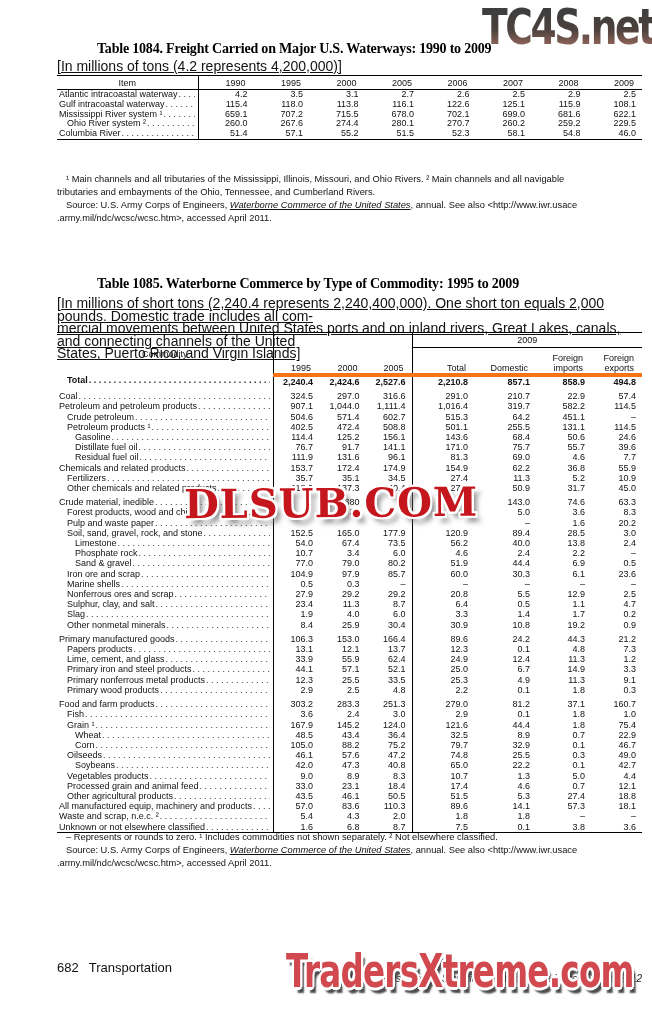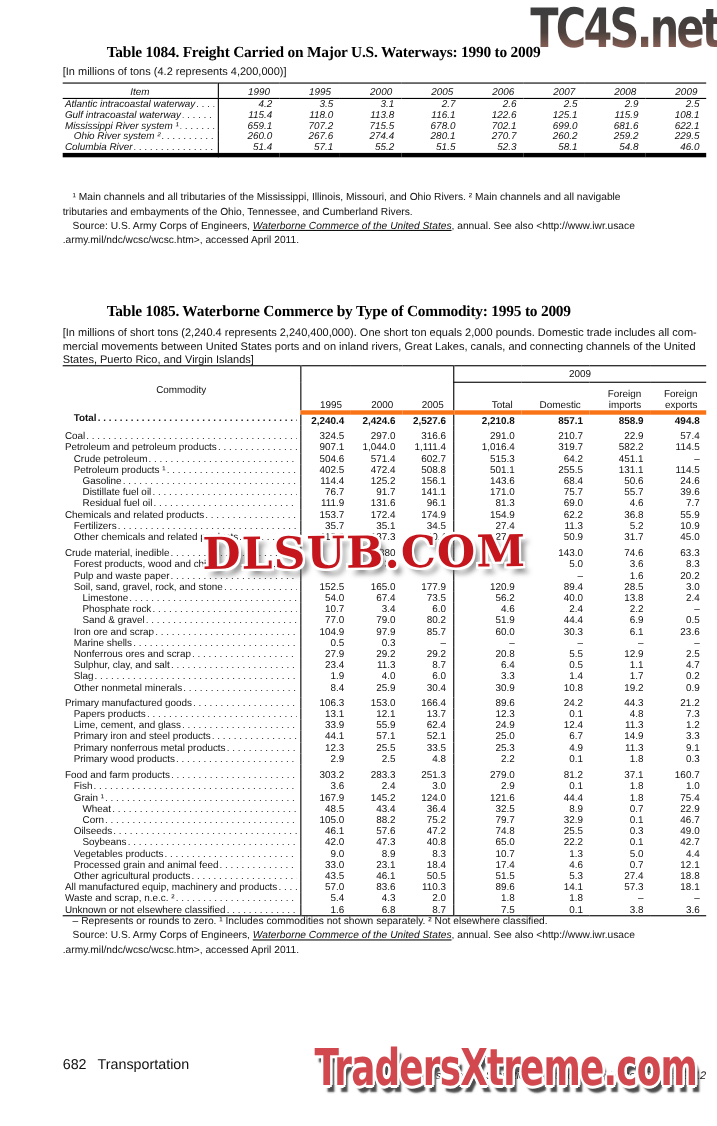--- a/index.html
+++ b/index.html
@@ -2,28 +2,28 @@
 <html><head>
 <meta charset="utf-8">
 <style>
   html,body{margin:0;padding:0;background:#fff;}
   .page{position:relative;width:652px;height:1024px;background:#fff;overflow:hidden;
         font-family:"Liberation Sans",sans-serif;color:#111;}
   .abs{position:absolute;}
 
   .tbl-title{font-family:"Liberation Serif",serif;font-weight:bold;font-size:14px;
              letter-spacing:-0.2px;color:#000;white-space:nowrap;margin-left:40px;}
-  .unit-note{font-size:10px;line-height:12.6px;color:#111;}
+  .unit-note{font-size:14px;line-height:12.6px;color:#111;text-decoration:underline;}
 
   table{border-collapse:collapse;table-layout:fixed;width:585px;}
   th,td{padding:0;font-size:9px;color:#111;}
   thead th{font-weight:normal;vertical-align:bottom;}
 
   
-  .t84{border-top:1.5px solid #000;border-bottom:4px solid #000000;font-style:italic;}
+  .t84{border-top:1.5px solid #000;border-bottom:1px solid #000000;}
   .t84 thead th{border-bottom:1px solid #000;height:13px;line-height:12px;}
   .t84 td{line-height:9.75px;height:9.75px;}
   
   .t85{border-top:1.2px solid #000;border-bottom:1px solid #000;}
   .t85 .spanner{ text-align:center;border-bottom:1px solid #000;height:14px;line-height:13px;}
   .t85 .hspacer{height:14px;}
   .t85 thead .hr2 th{border-bottom:4px solid #f97316;height:25px;line-height:10px;margin-top:24px;}
   .t85 td{line-height:10.2px;height:10.2px;}
   .t85 .commodity{text-align:center;vertical-align:middle;font-size:9px;}
 

